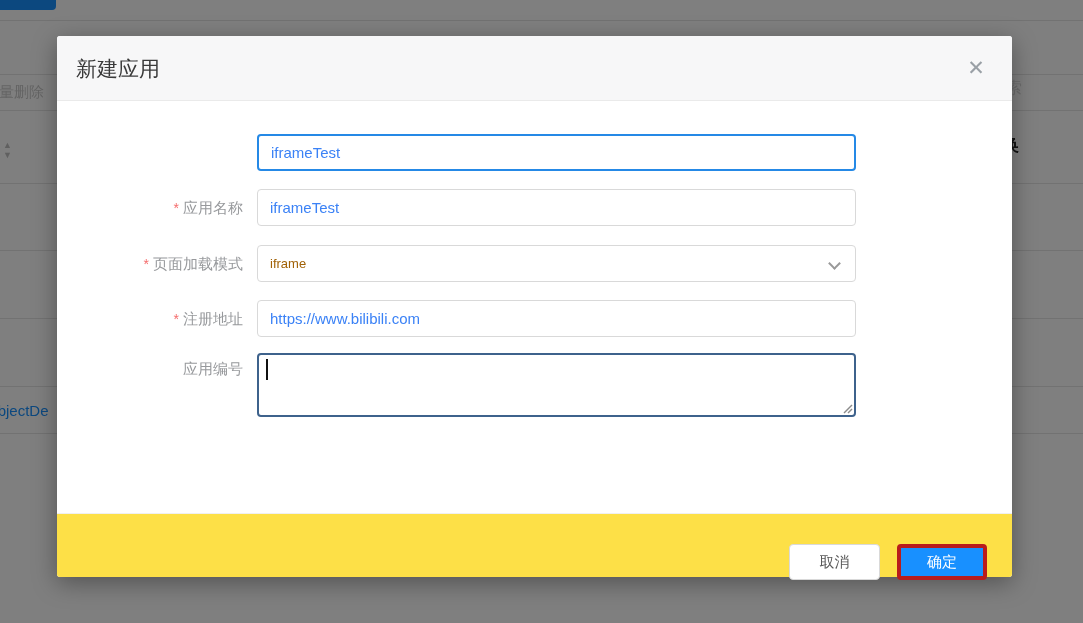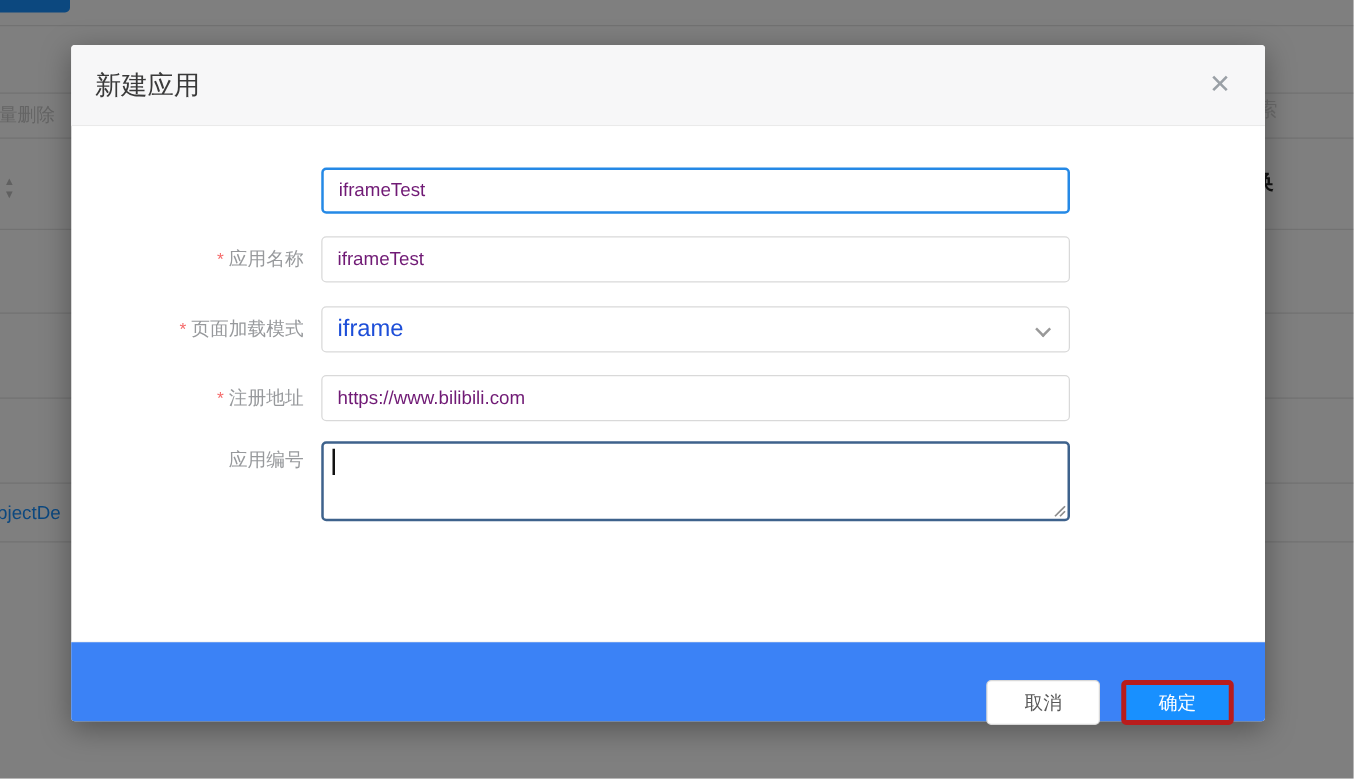--- a/index.html
+++ b/index.html
@@ -30,37 +30,37 @@
   .modal-close { position:absolute; right:22px; top:18px; width:28px; height:28px; text-align:center;
                  line-height:28px; font-size:21px; color:#9aa0a6; cursor:pointer; }
 
   
   .form-row { position:absolute; left:0; width:100%; }
   .row-label { position:absolute; left:0; top:0; width:186px; text-align:right; font-size:15px;
                color:#97999c; line-height:37px; white-space:nowrap; }
   .req { color:#f56c6c; margin-right:4px; font-size:14px; }
   .ctrl { position:absolute; left:200px; top:0; width:599px; height:37px; }
   .txt-input { width:100%; height:100%; border:1px solid #d9d9d9; border-radius:4px;
-               padding:0 12px; font-size:15px; color:#701a75; outline:none;
+               padding:0 12px; font-size:15px; color:#3b82f6; outline:none;
                font-family:"Liberation Sans","DejaVu Sans",sans-serif; background:#fff; }
   .txt-input.focused { border:2px solid #2589e6; }
   .selectbox { width:100%; height:100%; border:1px solid #d9d9d9; border-radius:4px; background:#fff;
-               font-size:19px; color:#1d4ed8; line-height:35px; padding:0 12px; cursor:pointer; position:relative; }
+               font-size:13px; color:#a16207; line-height:35px; padding:0 12px; cursor:pointer; position:relative; }
   .chevron { position:absolute; right:16px; top:13px; width:9px; height:9px;
              border-right:2px solid #999; border-bottom:2px solid #999; transform:rotate(45deg); }
   .textarea-wrap { position:absolute; left:200px; top:0; width:599px; height:64px; }
   .txt-area { width:100%; height:100%; border:2px solid #3e628c; border-radius:4px; resize:none;
               outline:none; padding:6px 10px; font-size:15px;
               font-family:"Liberation Sans","DejaVu Sans",sans-serif; color:#333; }
   .caret { position:absolute; left:9px; top:6px; width:2px; height:21px; background:#111; }
   .resize-handle { position:absolute; right:3px; bottom:3px; }
 
   
   .modal-footer { position:absolute; left:0; right:0; bottom:0; height:64px;
-                  border-top:1px solid #f0f0f0; background:#3b82f6; border-radius:0 0 3px 3px; }
+                  border-top:1px solid #f0f0f0; background:#fde047; border-radius:0 0 3px 3px; }
   .btn { position:absolute; top:30px; height:36px; border-radius:4px; font-size:15px; cursor:pointer;
          font-family:"Liberation Sans","DejaVu Sans",sans-serif; }
   .btn-cancel { left:732px; width:91px; background:#fff; border:1px solid #d9d9d9; color:#595959; }
   .btn-confirm { left:840px; width:90px; background:#1890ff; border:4px solid #b91c1c; color:#fff; }
 </style>
 </head>
 <body>
 
 <div class="bg-page">
   <div class="bg-blue-btn"></div>

